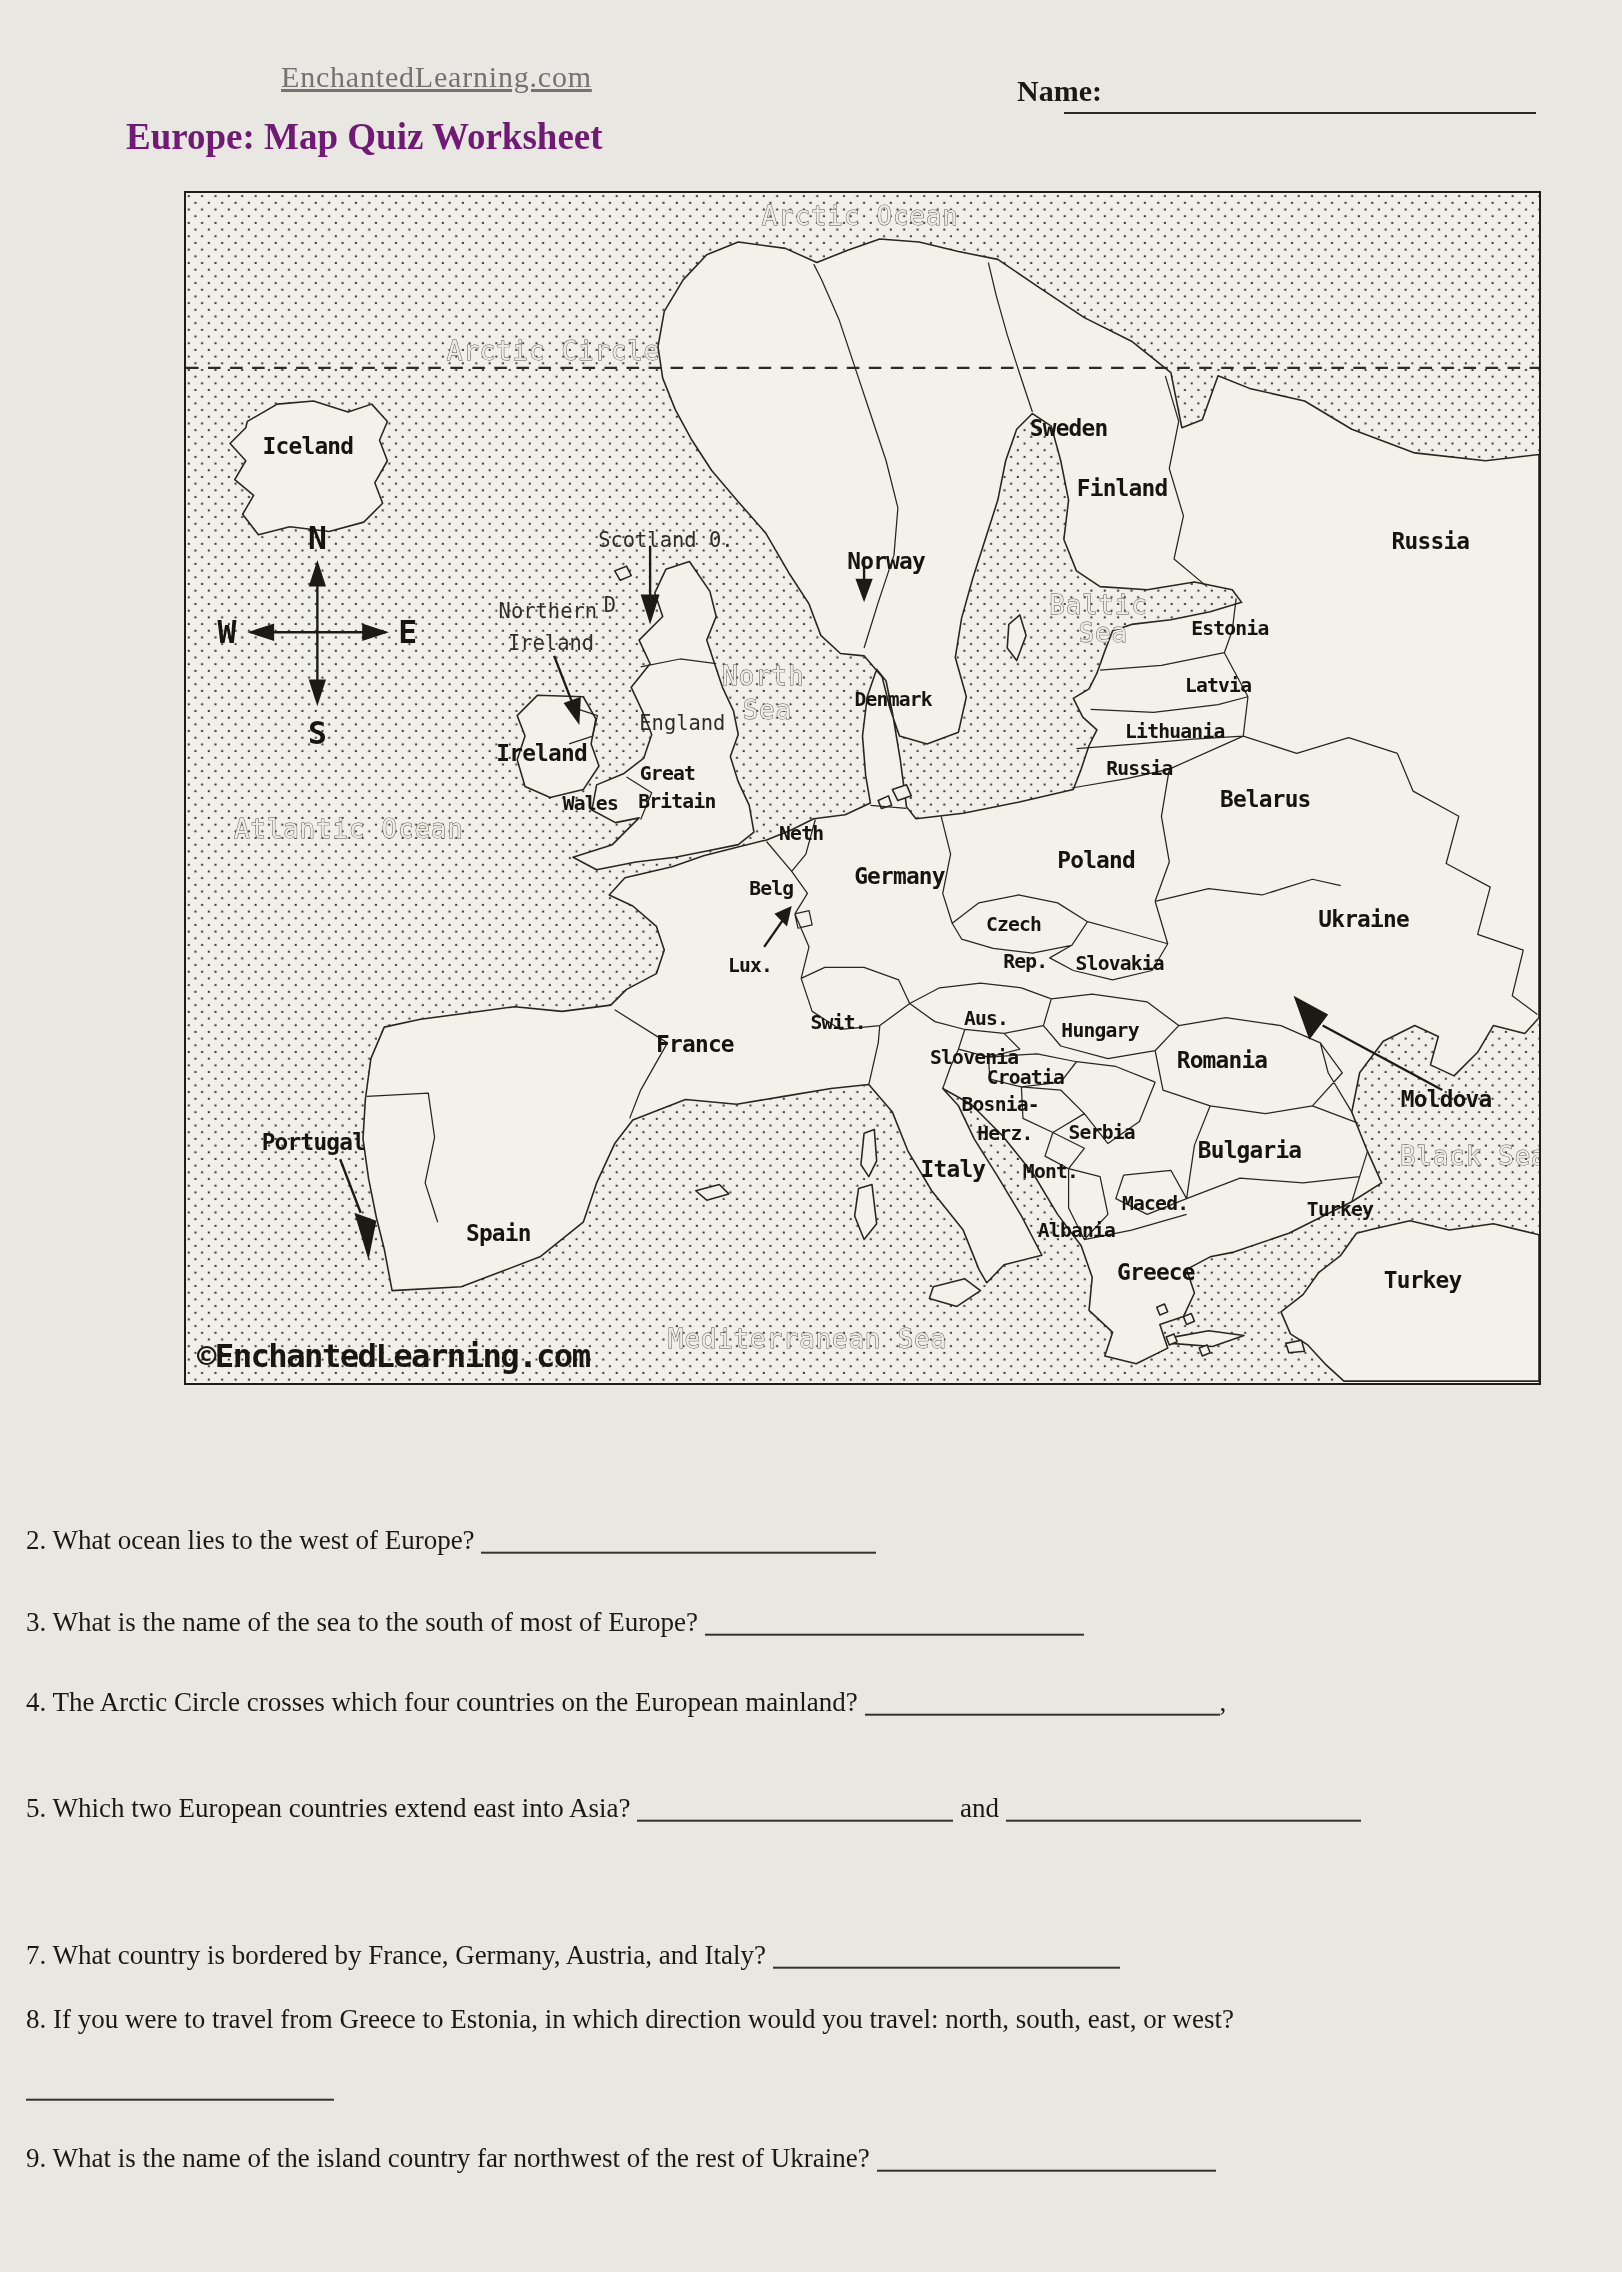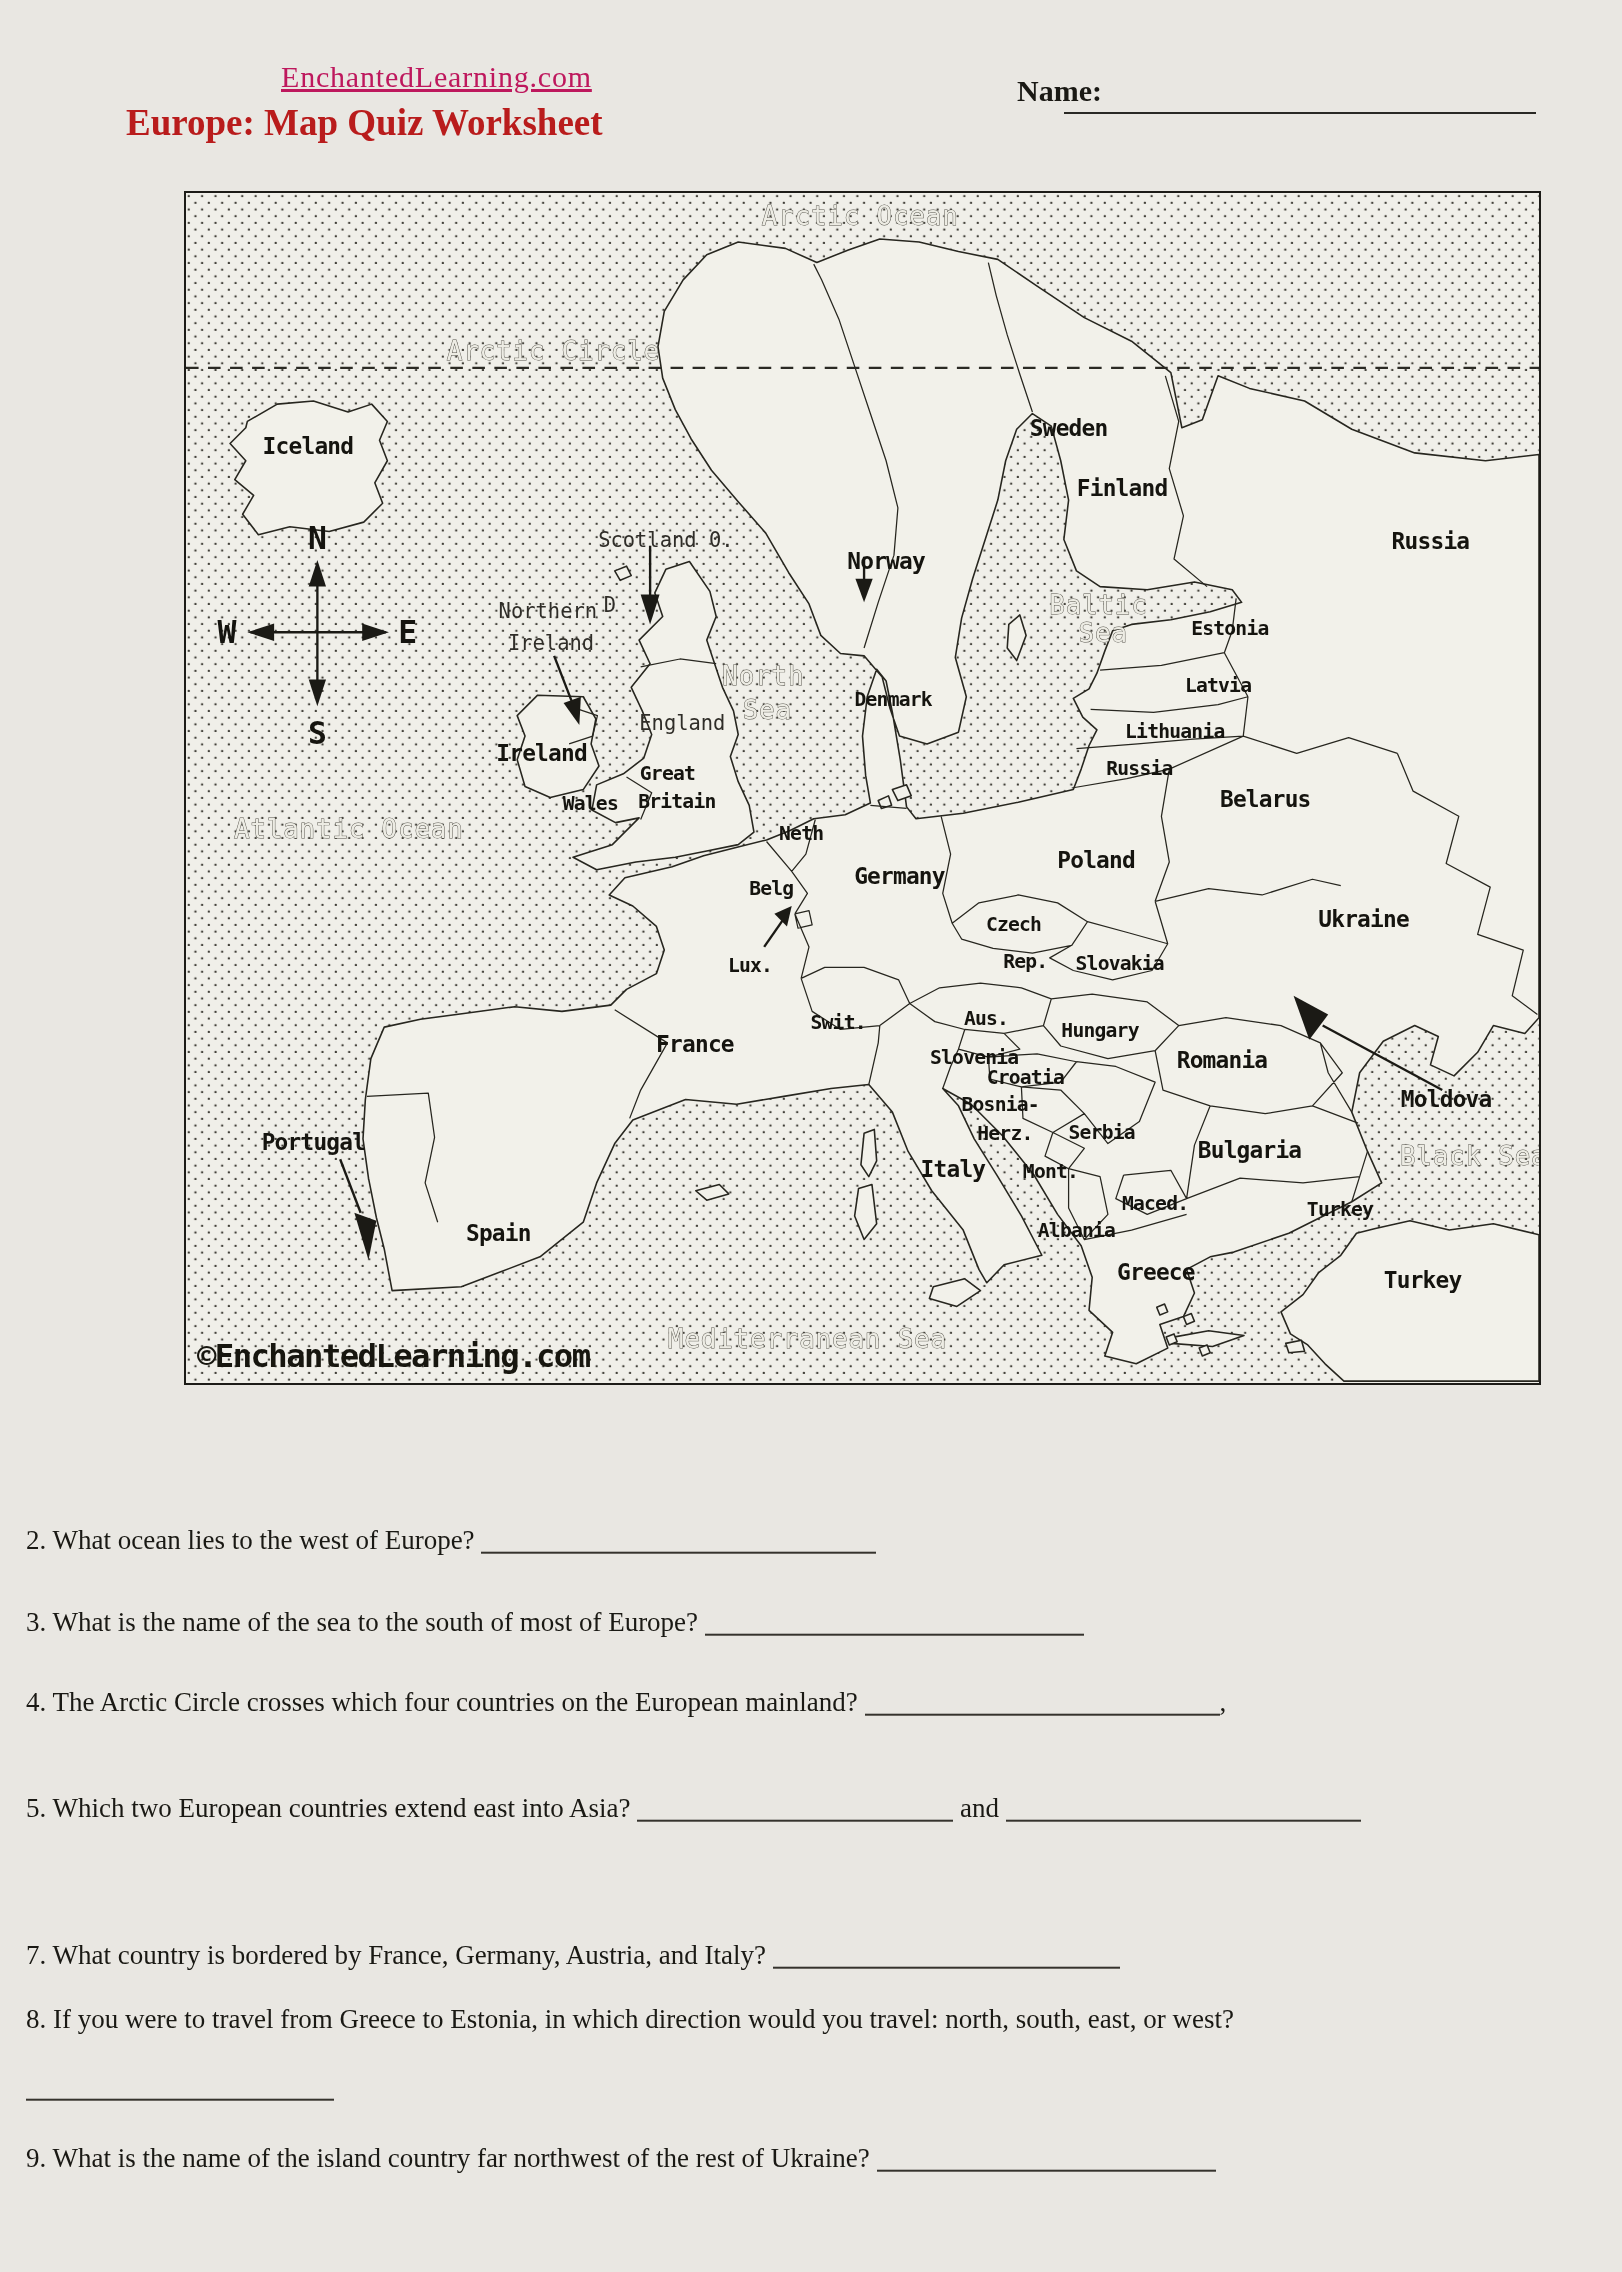--- a/index.html
+++ b/index.html
@@ -7,31 +7,31 @@
     width:1622px;height:2273px;position:relative;
     background:#e9e7e2;
     font-family:"Liberation Serif",serif;
     color:#1a1914;
   }
   .page{position:absolute;inset:0;overflow:hidden;}
 
   
   .site-link{
     position:absolute;left:281px;top:60px;
-    font-size:30px;color:#be185d;text-decoration:underline;
+    font-size:30px;color:#737373;text-decoration:underline;
     letter-spacing:0.8px;
   }
   .name-row{position:absolute;left:973px;top:74px;font-size:30px;font-weight:bold;margin-left:44px;}
   .name-line{
     position:absolute;left:1064px;top:76px;width:472px;height:36px;
     border-bottom:2.4px solid #2a2925;
   }
   .page-title{
-    position:absolute;left:126px;top:101px;
-    font-size:37px;font-weight:bold;color:#b91c1c;letter-spacing:0px;
+    position:absolute;left:126px;top:115px;
+    font-size:37px;font-weight:bold;color:#701a75;letter-spacing:0px;
   }
 
   
   .map-box{
     position:absolute;left:184px;top:191px;width:1357px;height:1194px;
     border:2.4px solid #1d1c18;box-sizing:border-box;background:#f0efe9;
   }
   .map-box svg{display:block;width:100%;height:100%;}
   .land{fill:#f2f1ea;stroke:#27261f;stroke-width:2;stroke-linejoin:round;}
   .borders{fill:none;stroke:#27261f;stroke-width:1.6;stroke-linejoin:round;}

